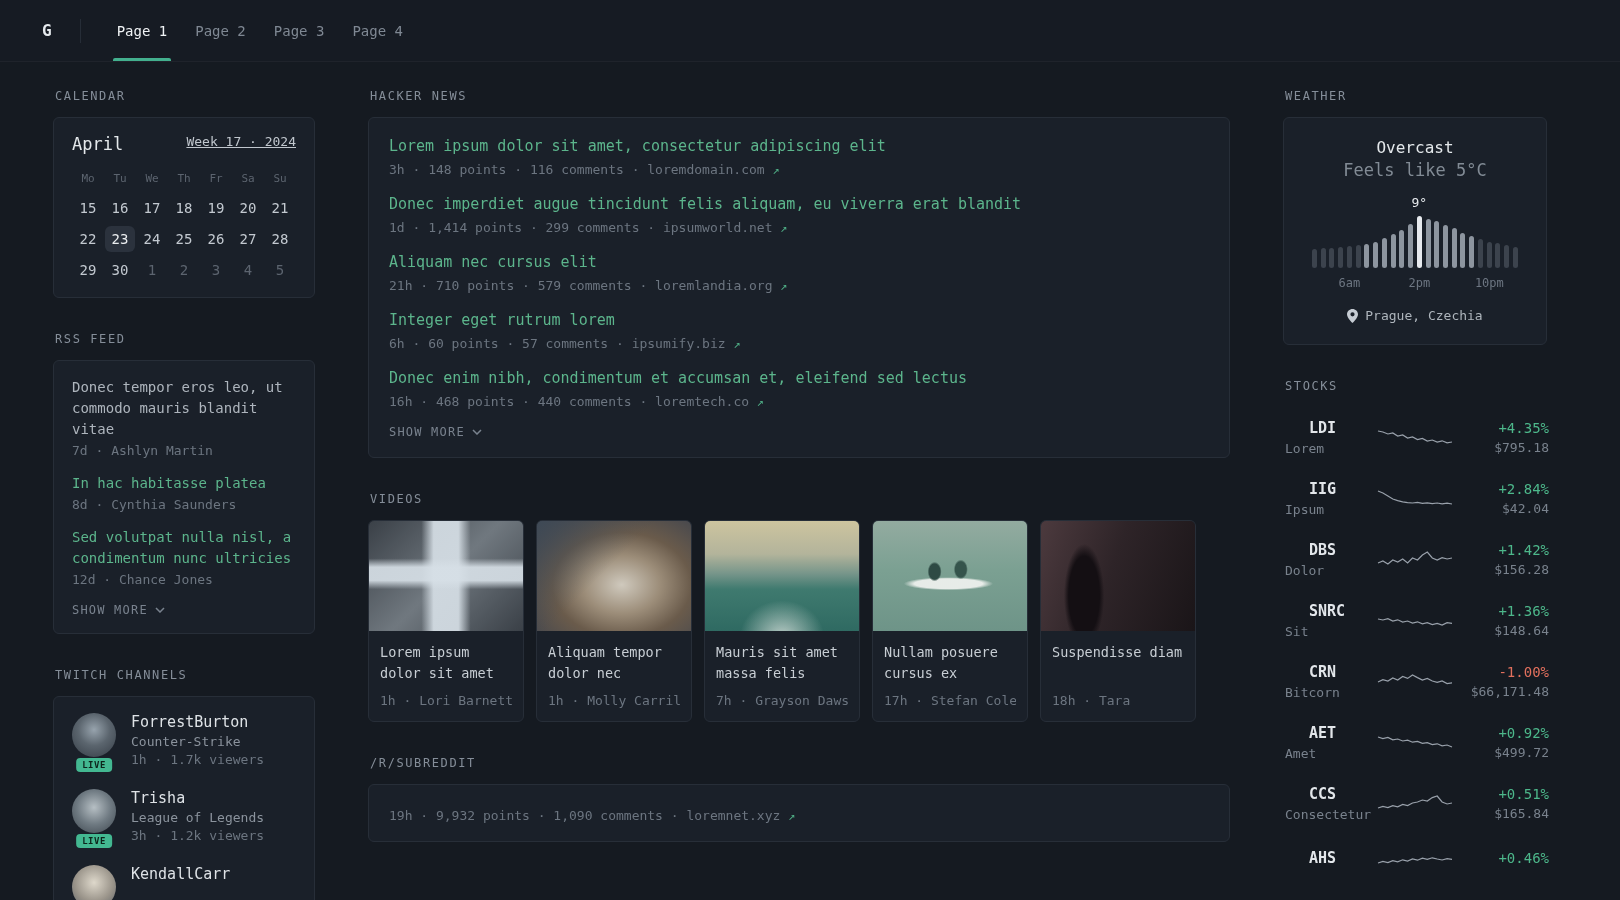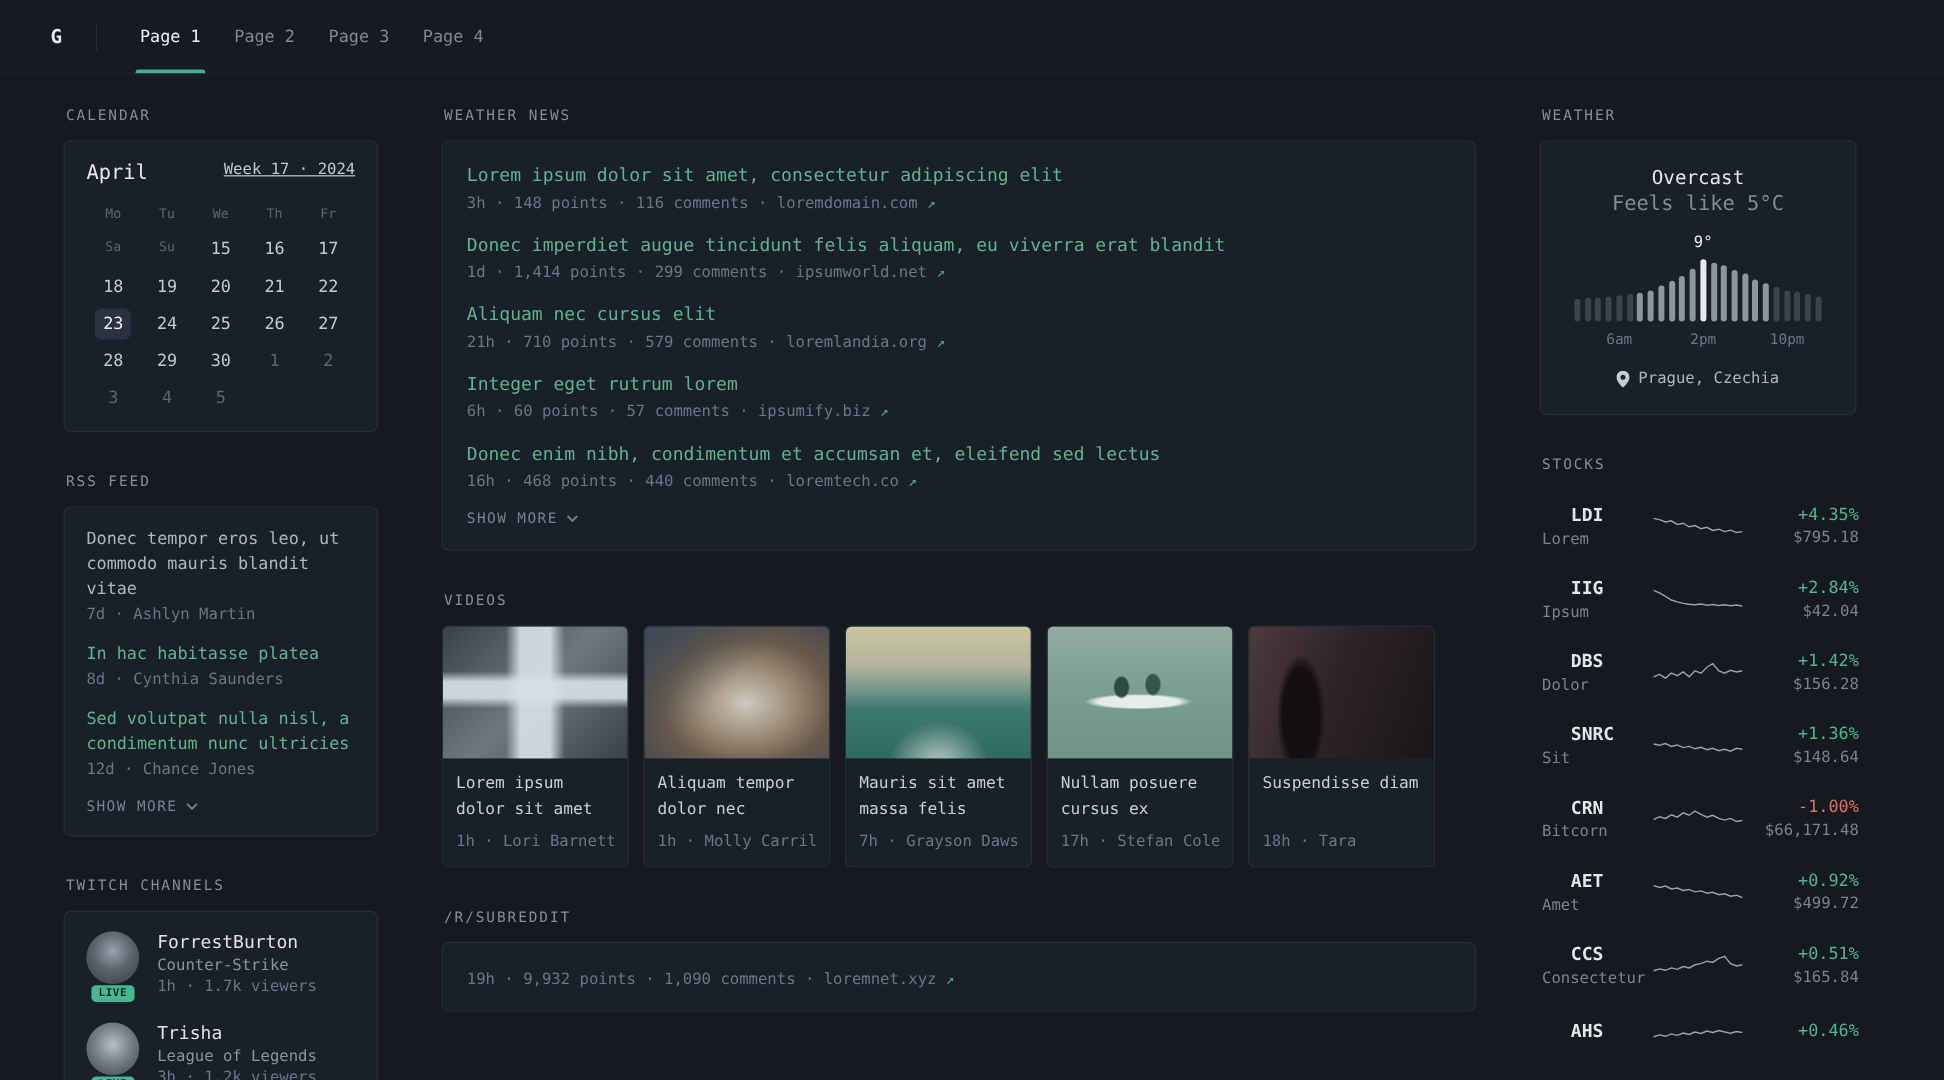--- a/index.html
+++ b/index.html
@@ -49,21 +49,21 @@
     background: none; border: none; font-family: inherit; cursor: pointer;
     margin-top: 16px; padding: 0;
   }
   .chev { width: 10px; height: 6px; }
   
   .cal-card { padding: 16px 18px 14px; }
   .cal-head { display: flex; justify-content: space-between; align-items: flex-start; }
   .cal-month { font-size: 17px; color: #e4e8eb; font-weight: normal; }
   .cal-week { font-size: 13px; color: #c1c7ce; text-decoration: underline; }
   .cal-grid {
-    margin-top: 14px; display: grid; grid-template-columns: repeat(5, 1fr);
+    margin-top: 14px; display: grid; grid-template-columns: repeat(7, 1fr);
     row-gap: 5px; text-align: center;
   }
   .cal-dow { font-size: 11px; color: #5c646f; line-height: 22px; }
   .cal-day {
     font-size: 14px; color: #c3c9d0; width: 30px; height: 26px;
     line-height: 26px; margin: 0 auto; border-radius: 6px;
   }
   .cal-day.selected { background: #2b323d; color: #eaedef; }
   .cal-day.dim { color: #5c646f; }
   
@@ -282,21 +282,21 @@
           </div>
         </div>
       </div>
     </section>
 
   </div>
 
   <div class="col-mid">
 
     <section class="widget">
-      <h2 class="widget-title">WEATHER NEWS</h2>
+      <h2 class="widget-title">HACKER NEWS</h2>
       <div class="card hn-card">
         <div class="hn-item">
           <a class="hn-title accent">Lorem ipsum dolor sit amet, consectetur adipiscing elit</a>
           <div class="meta hn-meta">
             <span>3h · 148 points · 116 comments ·</span>
             <span class="domain">loremdomain.com</span>
             <span class="ext-arrow">↗</span>
           </div>
         </div>
         <div class="hn-item">

